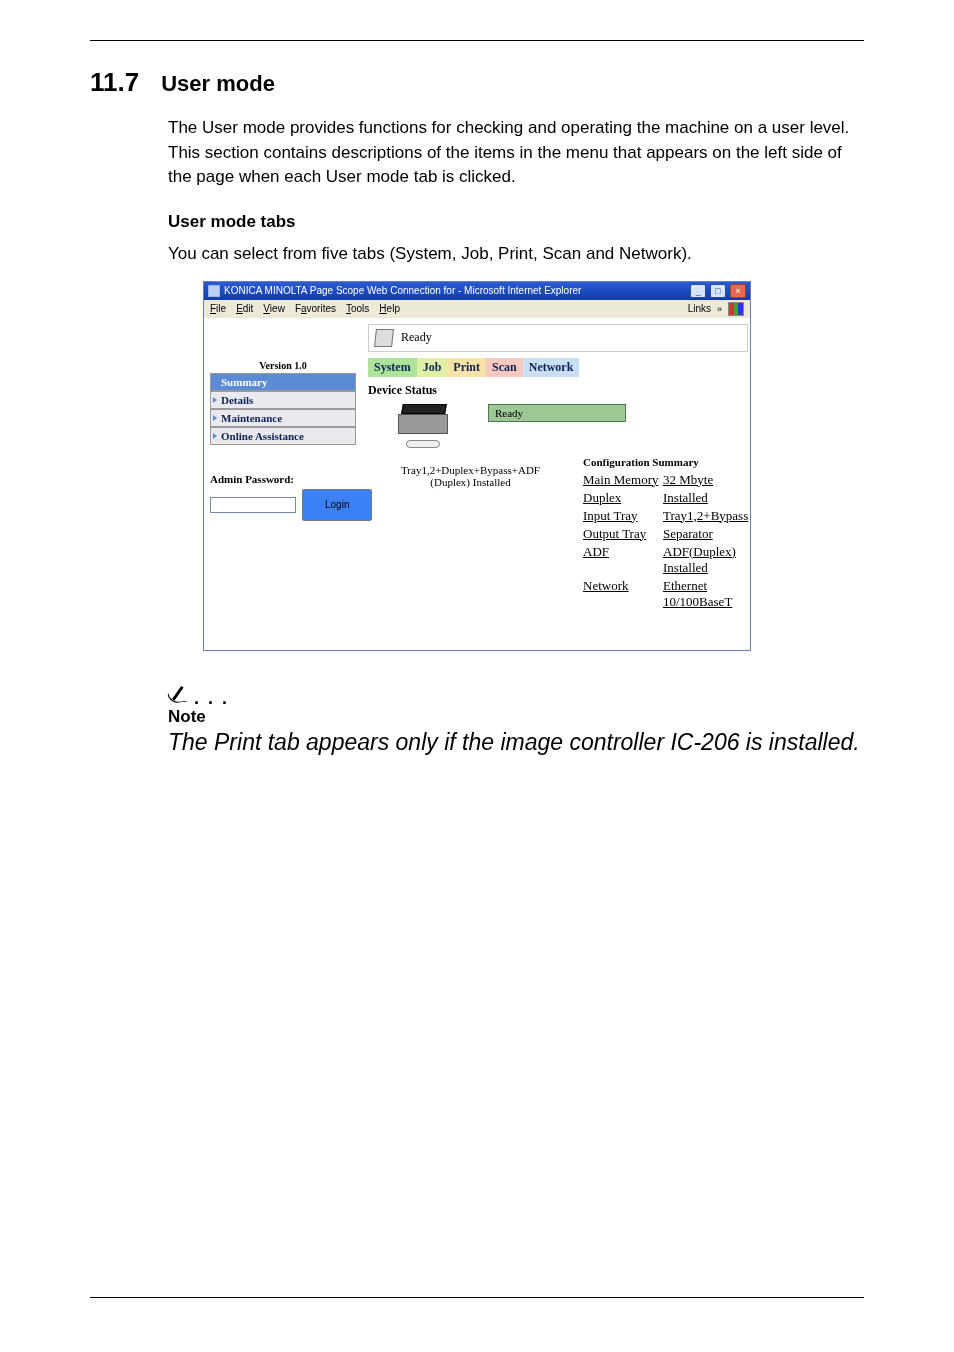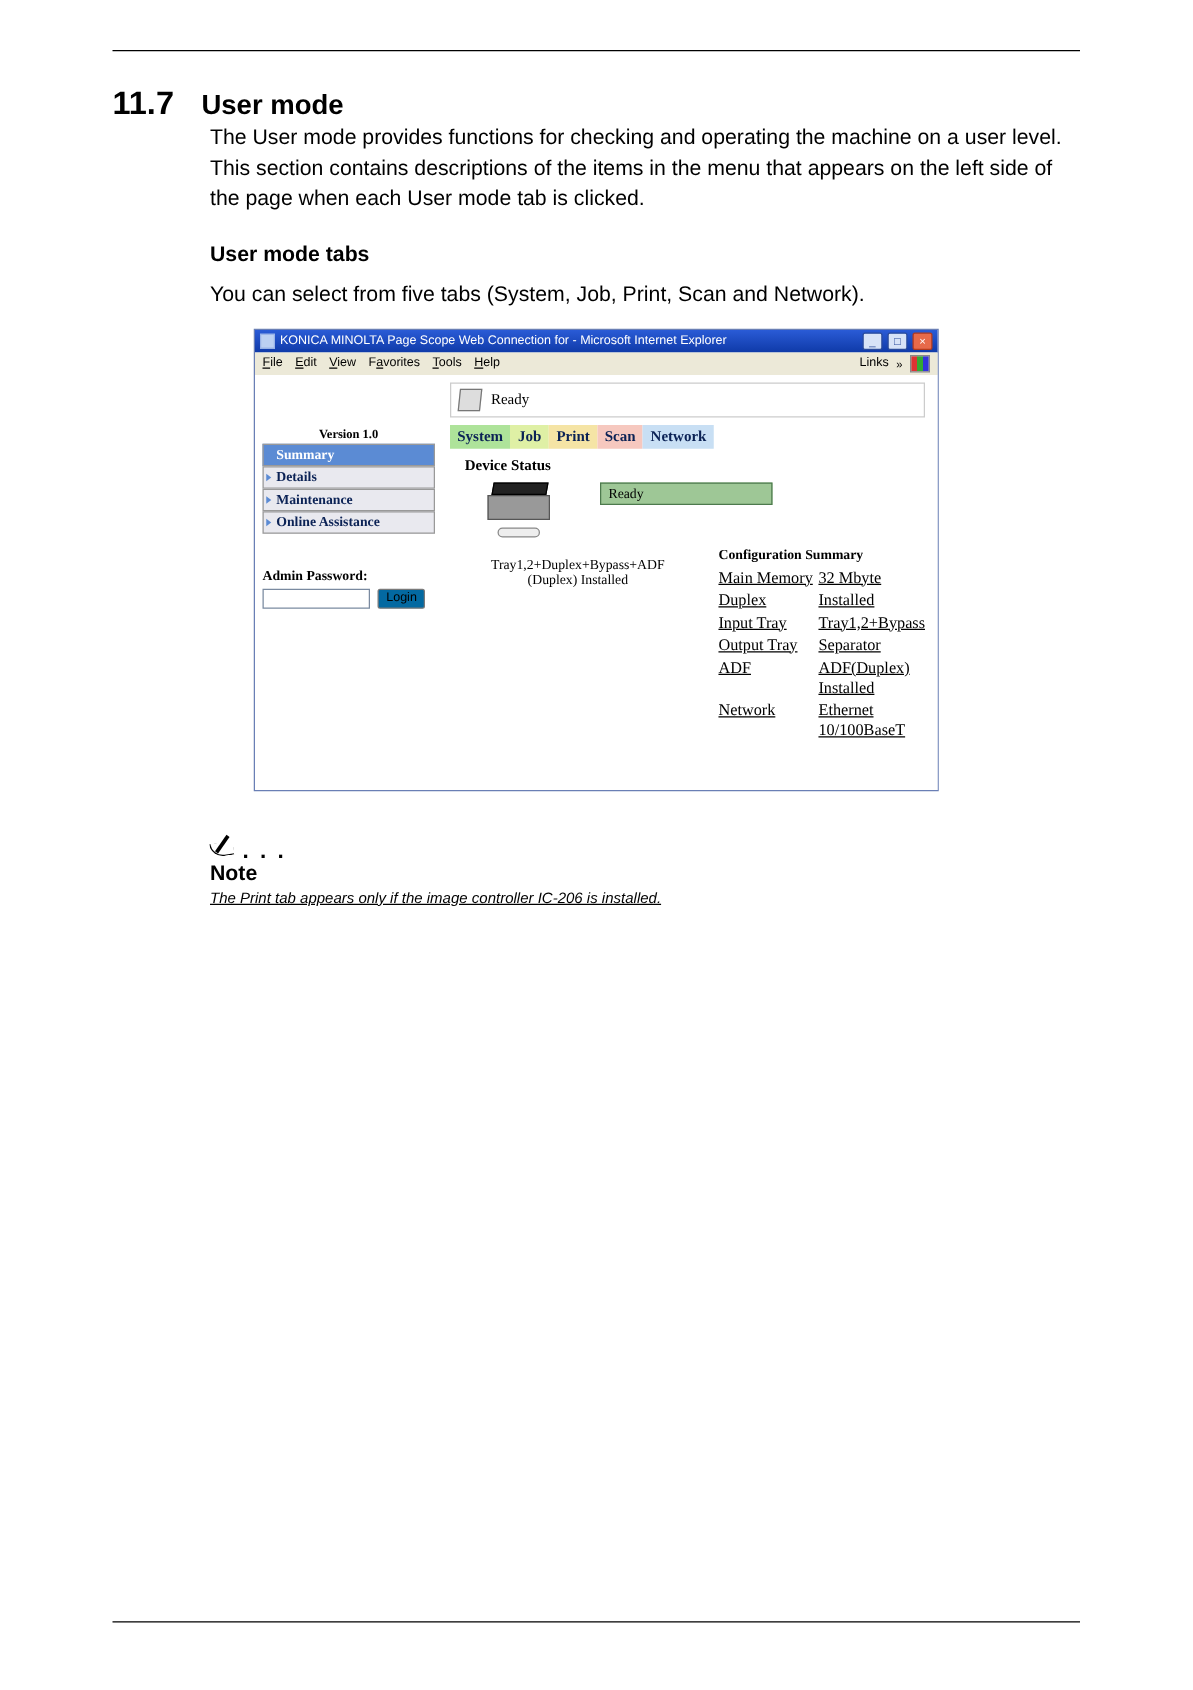--- a/index.html
+++ b/index.html
@@ -32,21 +32,21 @@
   }
   .breadcrumb {
     font-size: 17px;
     padding-top: 4px;
   }
   .hr-top { border: none; border-top: 1.5px solid #000; margin: 0 0 26px 0; }
   .section-heading {
     display: flex;
     gap: 22px;
     align-items: baseline;
-    margin-bottom: 0;
+    margin-bottom: 18px;
   }
   .section-num { font-size: 26px; font-weight: bold; }
   .section-title { font-size: 22px; font-weight: bold; }
   .body-text {
     font-size: 17px;
     line-height: 1.45;
     margin: 0 0 22px 78px;
   }
   .body-text.narrow { margin-bottom: 10px; }
   .subheading {
@@ -144,23 +144,23 @@
     background: #5b8bd4;
     color: #fff;
   }
   .admin-block { margin-top: 28px; font-size: 11px; font-weight: bold; }
   .admin-row { display: flex; gap: 6px; margin-top: 4px; align-items: center; }
   .admin-input {
     width: 86px; height: 16px; border: 1px solid #7a8aa0; background: #fff;
   }
   .login-btn {
     font-size: 10px;
-    padding: 0 6px;
-    height: 16px;
-    background: #0369a1;
+    padding: 0 22px;
+    height: 32px;
+    background: #3b82f6;
     border: 1px solid #7a7a7a;
     border-radius: 2px;
     line-height: 14px;
   }
   .right-pane {
     flex: 1;
     padding: 6px 10px 40px 6px;
     font-family: "Times New Roman", serif;
   }
   .status-row {
@@ -180,21 +180,21 @@
     padding: 2px 6px;
     font-size: 12px;
     font-weight: bold;
     color: #0b2255;
   }
   .tab.system { background: #aee39a; }
   .tab.job    { background: #dff0a5; }
   .tab.print  { background: #f5e4a5; }
   .tab.scan   { background: #f6c8bf; }
   .tab.network{ background: #c8dff4; }
-  .dev-status { font-size: 12px; font-weight: bold; margin: 4px 0 6px 12px; }
+  .dev-status { font-size: 12px; font-weight: bold; margin: 4px 0 6px 0; }
   .status-panel {
     display: flex;
     gap: 10px;
     align-items: flex-start;
   }
   .printer-drawing {
     width: 110px;
     text-align: center;
   }
   .printer-img {
@@ -250,21 +250,21 @@
     left: 0; bottom: 0;
     width: 18px; height: 10px;
     border: 1.5px solid #000;
     border-top: none;
     border-right: none;
     border-radius: 0 0 0 12px;
     transform: rotate(-8deg);
   }
   .dots { font-size: 18px; font-weight: bold; letter-spacing: 2px; line-height: 10px; }
   .note-label { font-size: 17px; font-weight: bold; margin: 0 0 2px 78px; }
-  .note-text { font-size: 12px; font-style: italic; margin: 0 0 0 78px; text-decoration: underline; }
+  .note-text { font-size: 23px; font-style: italic; margin: 0 0 0 78px; }
   
   .footer {
     position: absolute;
     bottom: 48px;
     left: 90px; right: 90px;
   }
   .footer hr { border: none; border-top: 1px solid #000; margin-bottom: 6px; }
   .footer-row { display: flex; justify-content: space-between; font-size: 16px; }
 </style>
 </head>

